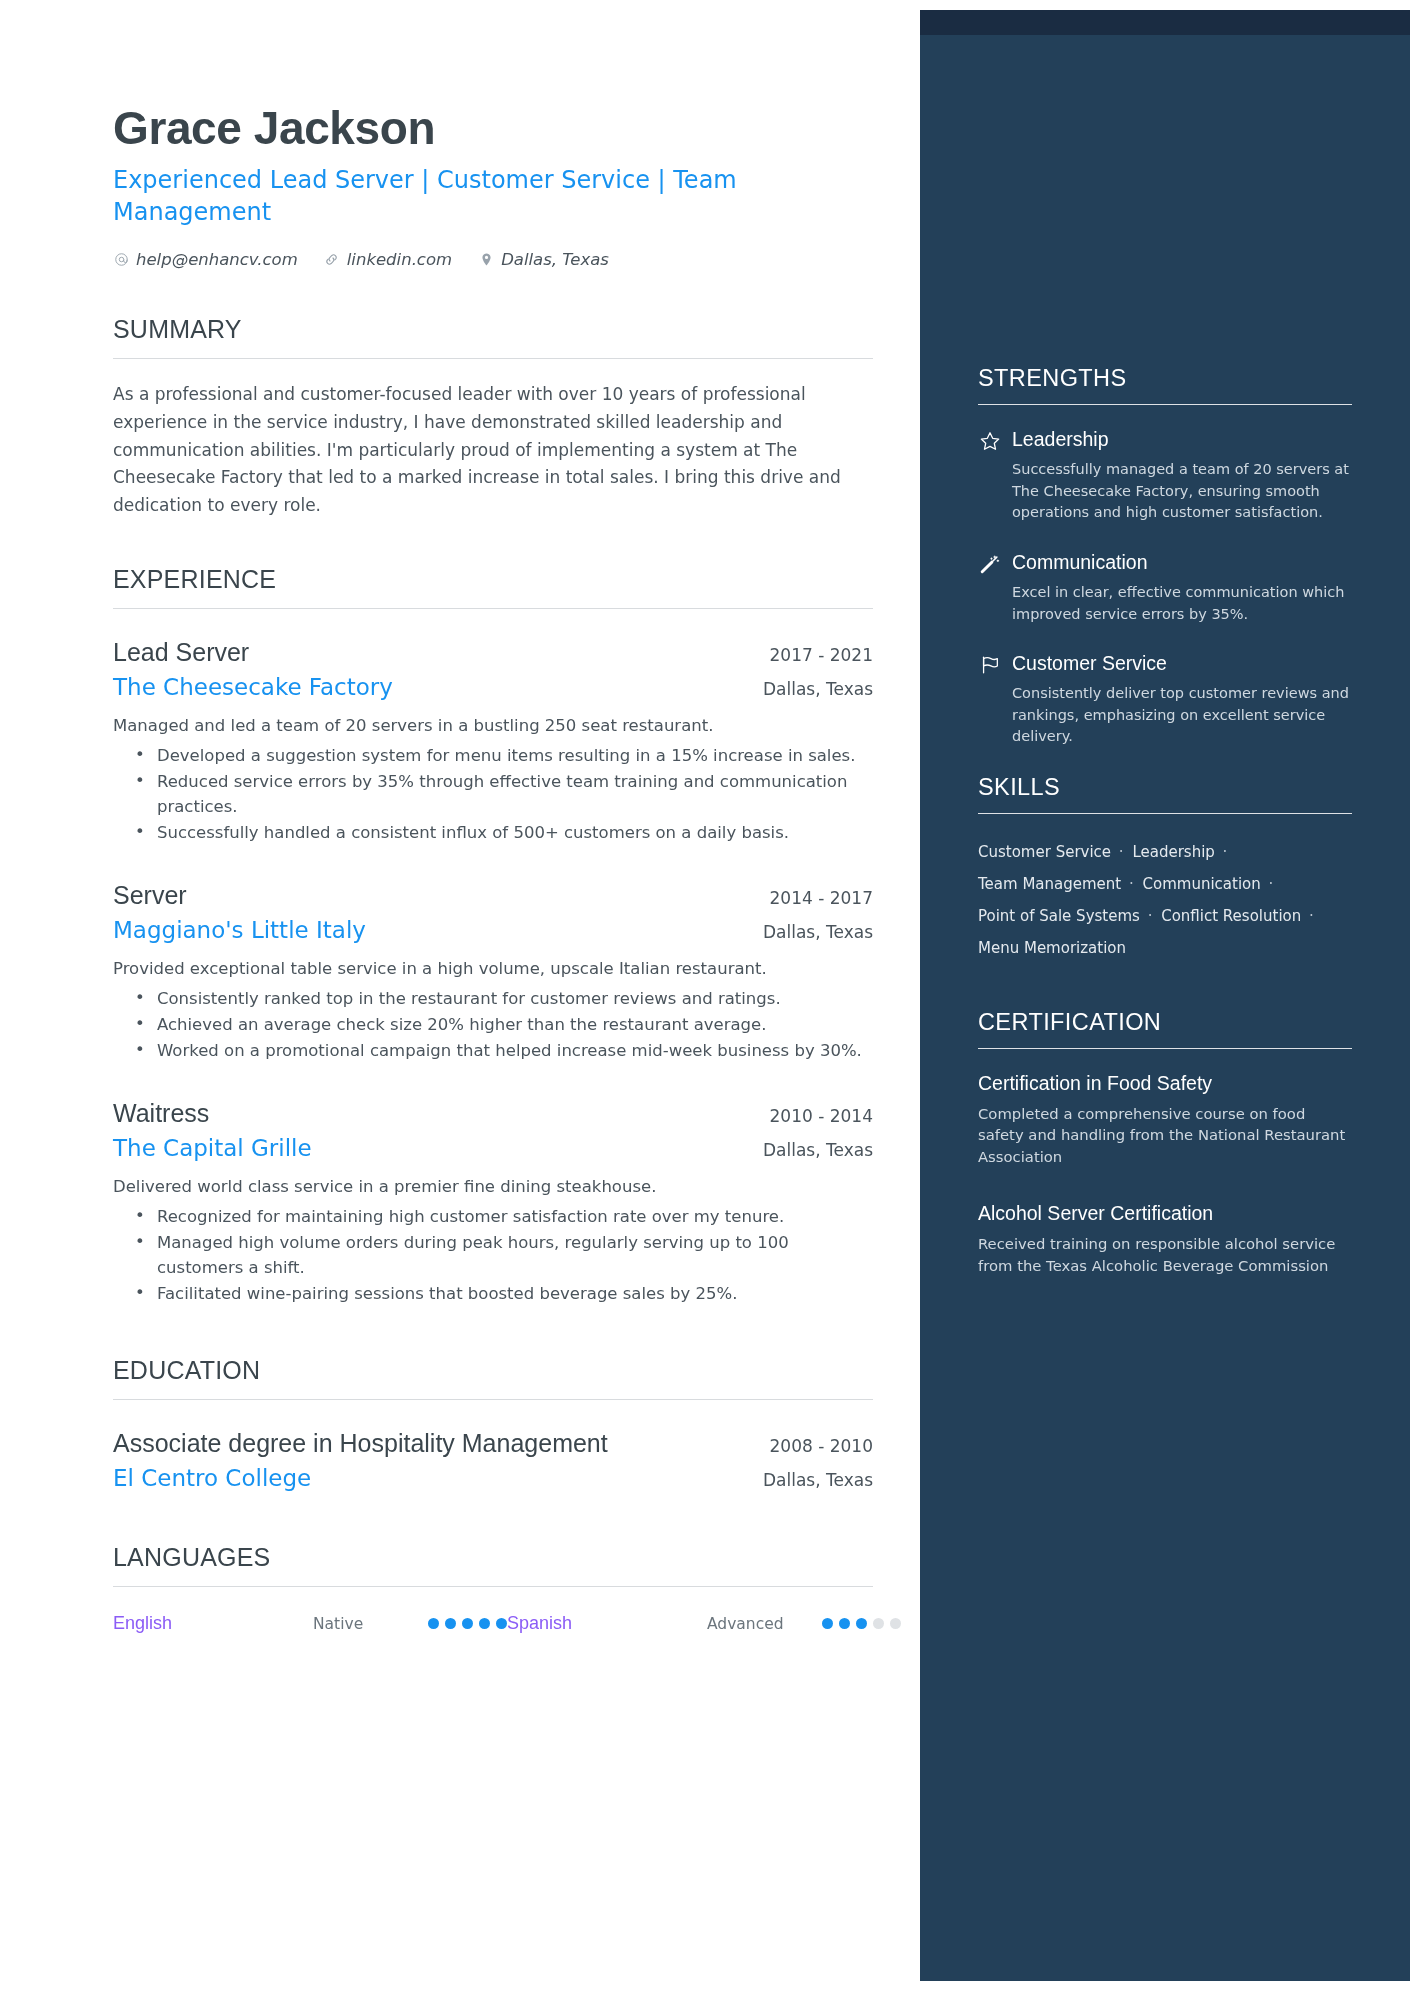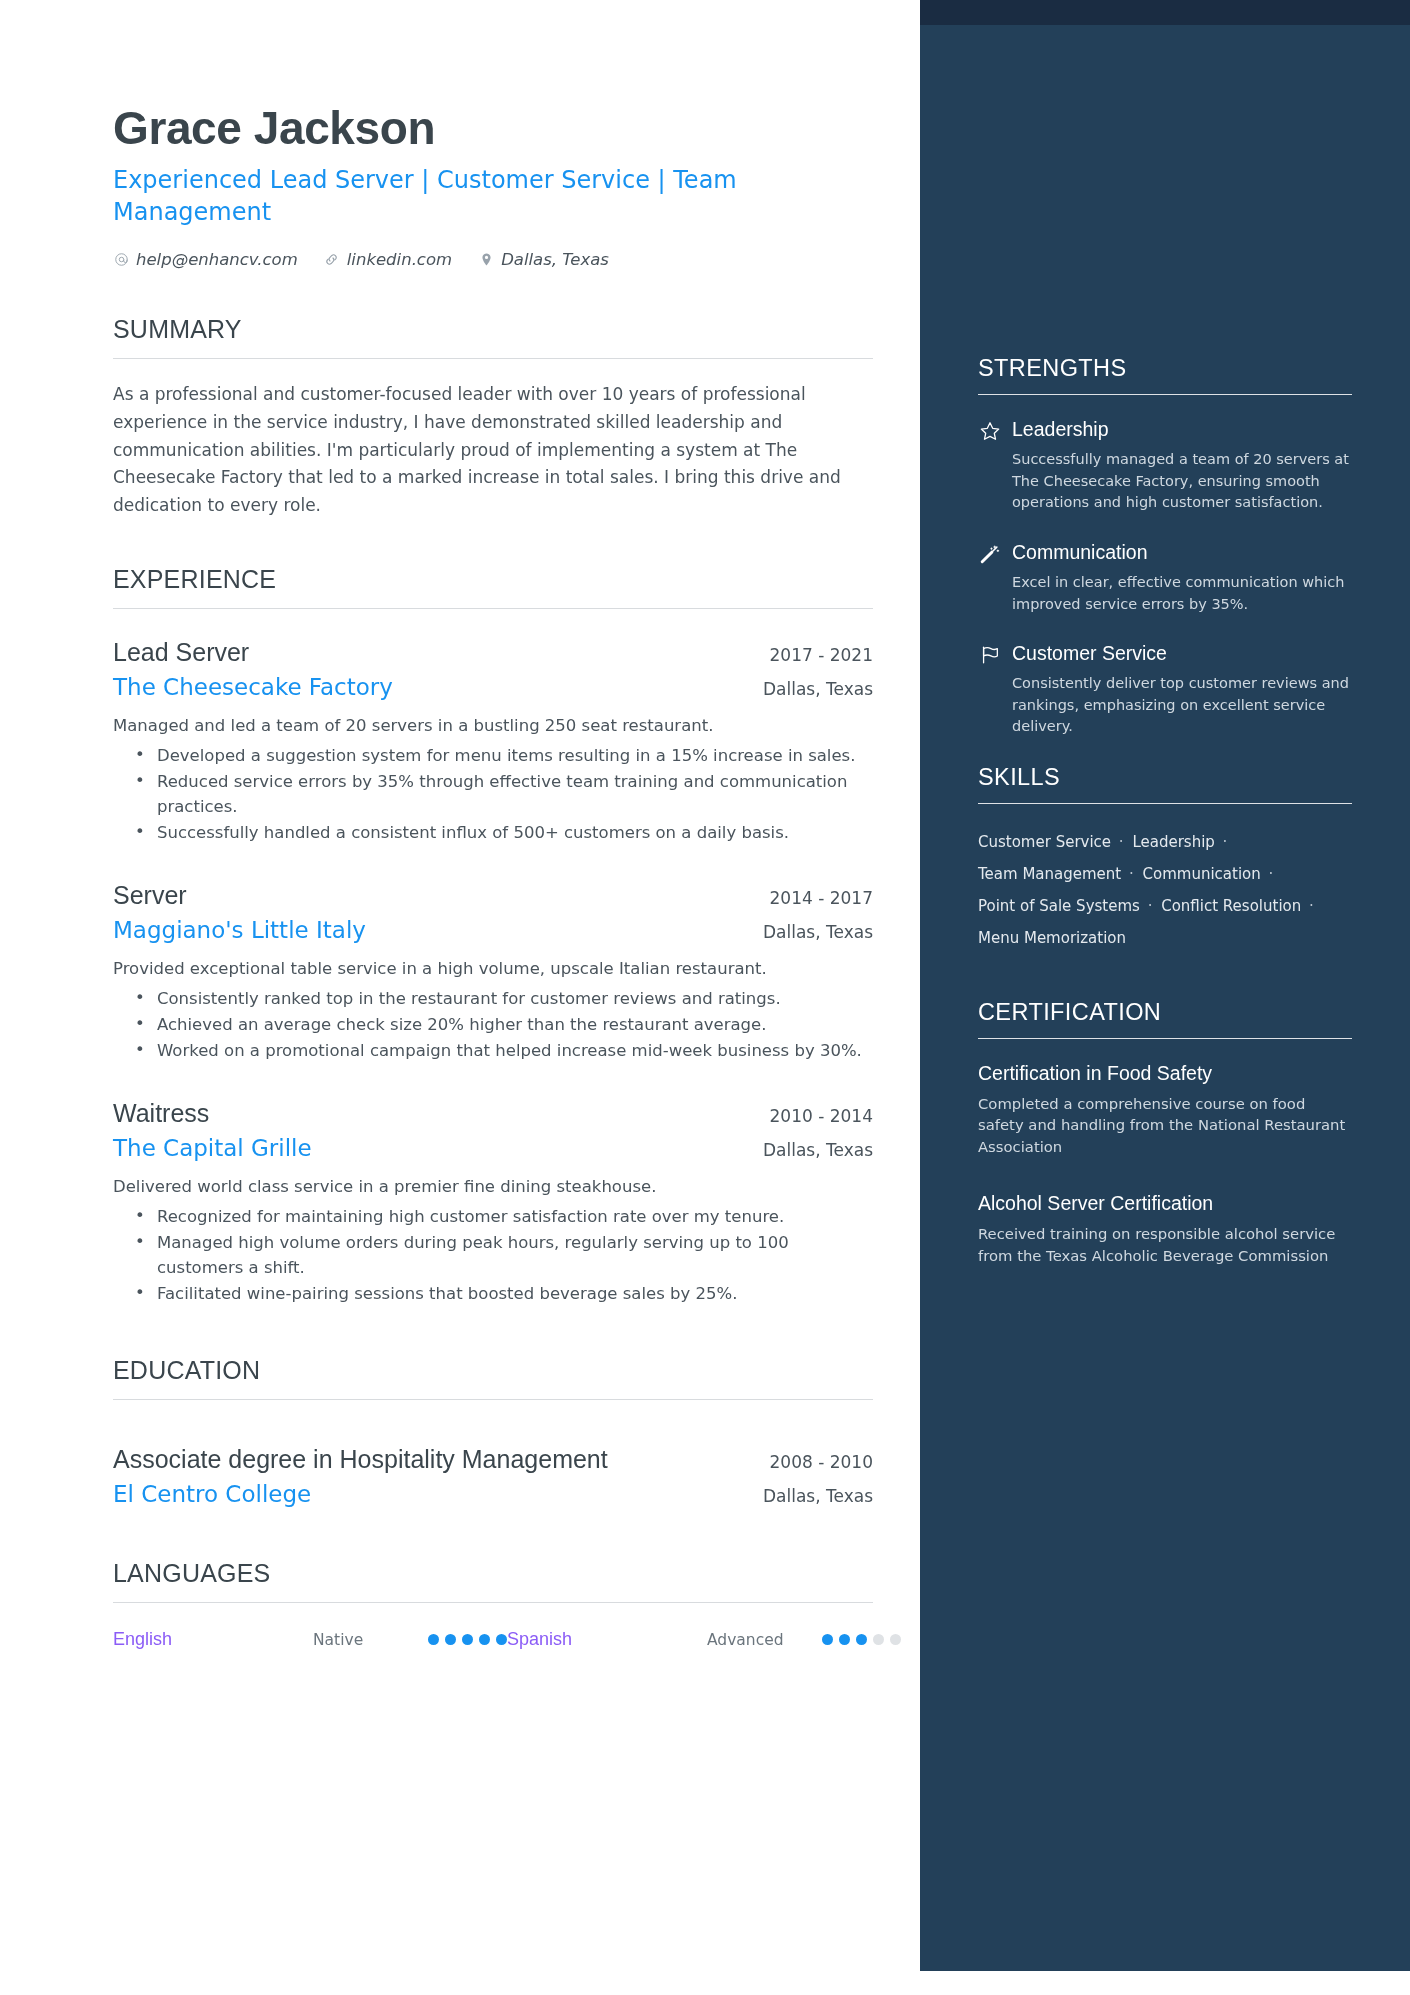--- a/index.html
+++ b/index.html
@@ -15,21 +15,21 @@
     position: relative;
     width: 1410px;
     height: 1995px;
     background: #ffffff;
     overflow: hidden;
   }
 
   
   .sidebar {
     position: absolute;
-    top: 0;
+    top: 10px;
     left: 920px;
     width: 490px;
     height: 1971px;
     background: #234059;
   }
   .sidebar-topbar {
     position: absolute;
     top: 0; left: 0;
     width: 490px;
     height: 25px;
@@ -461,21 +461,21 @@
             </ul>
         </div>
       </section>
 
       <section class="section" style="margin-top:50px;">
         <h2 class="section-heading">EDUCATION</h2>
         <div class="section-rule"></div>
 
         <div class="entry">
           <div class="entry-head">
-            <div class="entry-role" style="max-width:520px;margin-top:16px;">Associate degree in Hospitality Management</div>
+            <div class="entry-role" style="max-width:520px;">Associate degree in Hospitality Management</div>
             <div class="entry-date">2008 - 2010</div>
           </div>
           <div class="entry-sub">
             <div class="entry-org">El Centro College</div>
             <div class="entry-loc">Dallas, Texas</div>
           </div>
         </div>
       </section>
 
       <section class="section" style="margin-top:52px;">

